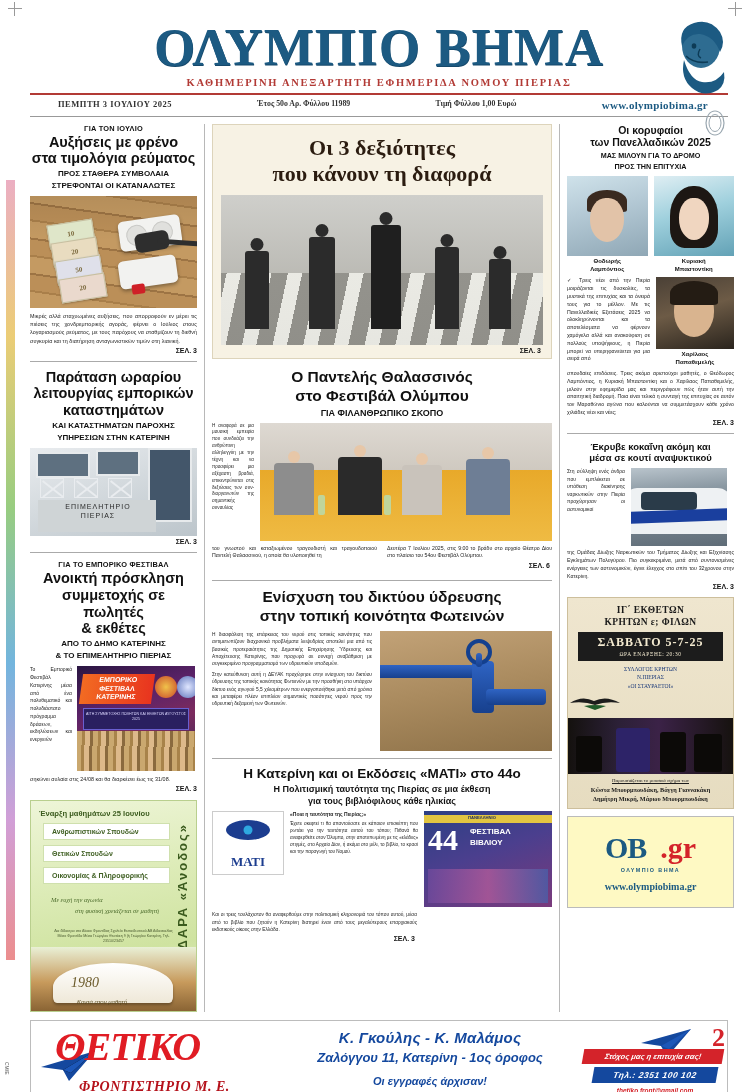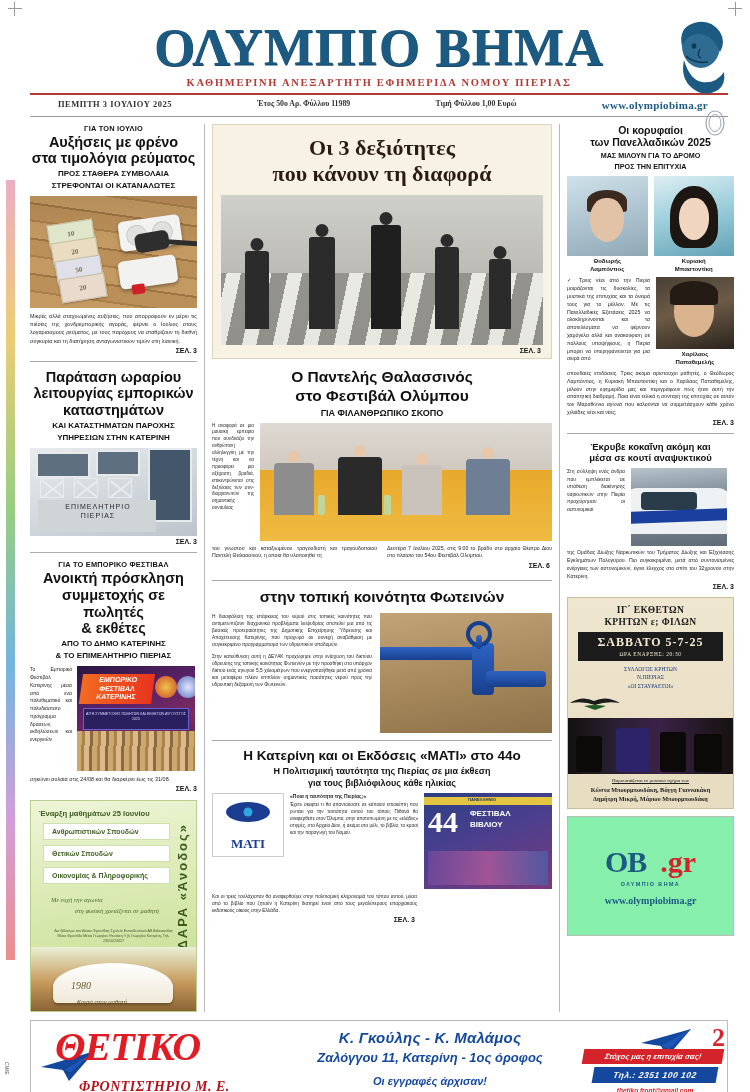--- a/index.html
+++ b/index.html
@@ -186,21 +186,21 @@
   .ad-book {
     position:absolute; left:0; right:0; bottom:0; height: 64px;
     background: linear-gradient(180deg,#e9f0d6 0%, #c79a5c 55%, #8a6434 100%);
   }
   .book-pages {
     position:absolute; left:22px; bottom:8px; width:120px; height:40px;
     background: linear-gradient(180deg,#fff 0%,#efe8d8 100%);
     border-radius: 50% 50% 4px 4px / 60% 60% 6px 6px;
     box-shadow: 0 2px 3px rgba(0,0,0,.3);
   }
-  .book-script { position:absolute; left:40px; bottom:20px; font-family:"Liberation Serif",serif; font-style:italic; font-size:10px; color:#6b5a2a;}
+  .book-script { position:absolute; left:40px; bottom:20px; font-family:"Liberation Serif",serif; font-style:italic; font-size:14px; color:#6b5a2a;}
 
   
   .lead-box { background: #f7f2e4; border: 1px solid #ddd4bb; padding: 10px 8px 0 8px; }
   .lead-h {
     font-family: "Liberation Serif", serif; font-weight: bold;
     font-size: 22px; color: #2b1c10; text-align: center; line-height: 1.2;
   }
   .lead-sub {
     font-family: "Liberation Serif", serif; font-weight: bold;
     font-size: 11.5px; color: #2b1c10; text-align: center; letter-spacing:.6px; margin-top: 4px;
@@ -285,21 +285,21 @@
   .crete-band .d { font-family:"Liberation Serif",serif; font-weight:bold; font-size:12px; letter-spacing:1px;}
   .crete-band .h { font-family:"Liberation Serif",serif; font-size:5.4px; letter-spacing:.6px; margin-top:1px;}
   .crete-club { font-family:"Liberation Serif",serif; font-size:5.6px; color:#1c3b7a; text-align:center; line-height:1.45; margin-top:4px;}
   .crete-bird { margin: 4px auto 0; width: 54px; height: 16px; }
   .crete-strip { margin-top:4px; height: 56px; background: linear-gradient(90deg,#14110e,#2b2036 30%,#3b2247 55%,#16120f); position:relative; overflow:hidden;}
   .mus { position:absolute; bottom:2px; background:#0c0a08; border-radius:3px;}
   .crete-perf { font-family:"Liberation Serif",serif; font-size:5px; color:#1c1c1c; text-align:center; margin-top:4px; line-height:1.35; text-decoration: underline;}
   .crete-names { font-family:"Liberation Serif",serif; font-weight:bold; font-size:6.2px; color:#1c1c1c; text-align:center; line-height:1.45; margin-top:2px;}
 
   .ad-obgr {
-    margin-top: 7px; height: 120px; border:1px solid #bbb; background:#86efac;
+    margin-top: 7px; height: 92px; border:1px solid #bbb; background:#fef9c3;
     display:flex; flex-direction:column; align-items:center; justify-content:center;
   }
   .ob-row { display:flex; align-items:baseline; gap:2px;}
   .ob-main { font-family:"Liberation Serif",serif; font-weight:bold; font-size:30px; color:#1c5a82; letter-spacing:-1px;}
   .ob-dot { font-family:"Liberation Serif",serif; font-weight:bold; font-size:30px; color:#d4232a;margin-left:12px;}
   .ob-sub { font-size:5.4px; color:#1c5a82; letter-spacing:1.4px; margin-top:2px; font-weight:bold;}
   .ob-url { font-family:"Liberation Serif",serif; font-weight:bold; font-size:10px; color:#1c5a82; margin-top:8px;}
 
   
   .footer-ad {
@@ -518,20 +518,21 @@
         <div class="two-col">
           <div class="c" style="font-size:5.2px;line-height:1.5;color:#222;text-align:justify;">του γνωστού και καταξιωμένου τραγουδιστή και τραγουδοποιού Παντελή Θαλασσινού, η οποία θα υλοποιηθεί τη</div>
           <div class="c" style="font-size:5.2px;line-height:1.5;color:#222;text-align:justify;">Δευτέρα 7 Ιουλίου 2025, στις 9:00 το βράδυ στο αρχαίο Θέατρο Δίου στο πλαίσιο του 54ου Φεστιβάλ Ολύμπου.</div>
         </div>
         <div class="sel-mid">ΣΕΛ. 6</div>
       </div>
 
       <div class="hsep"></div>
 
       <div>
+        <div class="hl-mid">Ενίσχυση του δικτύου ύδρευσης</div>
         <div class="hl-mid">στην τοπική κοινότητα Φωτεινών</div>
         <div style="display:flex;gap:8px;margin-top:6px;">
           <div style="width:160px;">
             <div style="font-size:4.8px;line-height:1.5;color:#222;text-align:justify;">Η διασφάλιση της επάρκειας του νερού στις τοπικές κοινότητες που αντιμετωπίζουν διαχρονικά προβλήματα λειψυδρίας αποτελεί μια από τις βασικές προτεραιότητες της Δημοτικής Επιχείρησης Ύδρευσης και Αποχέτευσης Κατερίνης, που προχωρά σε συνεχή αναβάθμιση με συγκεκριμένο προγραμματισμό των υδρευτικών υποδομών.</div>
             <div style="font-size:4.8px;line-height:1.5;color:#222;text-align:justify;margin-top:4px;">Στην κατεύθυνση αυτή η ΔΕΥΑΚ προχώρησε στην ενίσχυση του δικτύου ύδρευσης της τοπικής κοινότητας Φωτεινών με την προσθήκη στο υπάρχον δίκτυο ενός αγωγού 5,5 χιλιομέτρων που ενεργοποιήθηκε μετά από χρόνια και μεταφέρει πλέον επιπλέον σημαντικές ποσότητες νερού προς την υδρευτική δεξαμενή των Φωτεινών.</div>
           </div>
           <div class="ph ph-water" style="flex:1;">
             <div class="pipe" style="left:-6px;top:34px;width:120px;height:13px;"></div>
             <div class="pipe" style="left:92px;top:30px;width:22px;height:52px;"></div>
             <div class="pipe" style="left:106px;top:58px;width:60px;height:16px;"></div>

